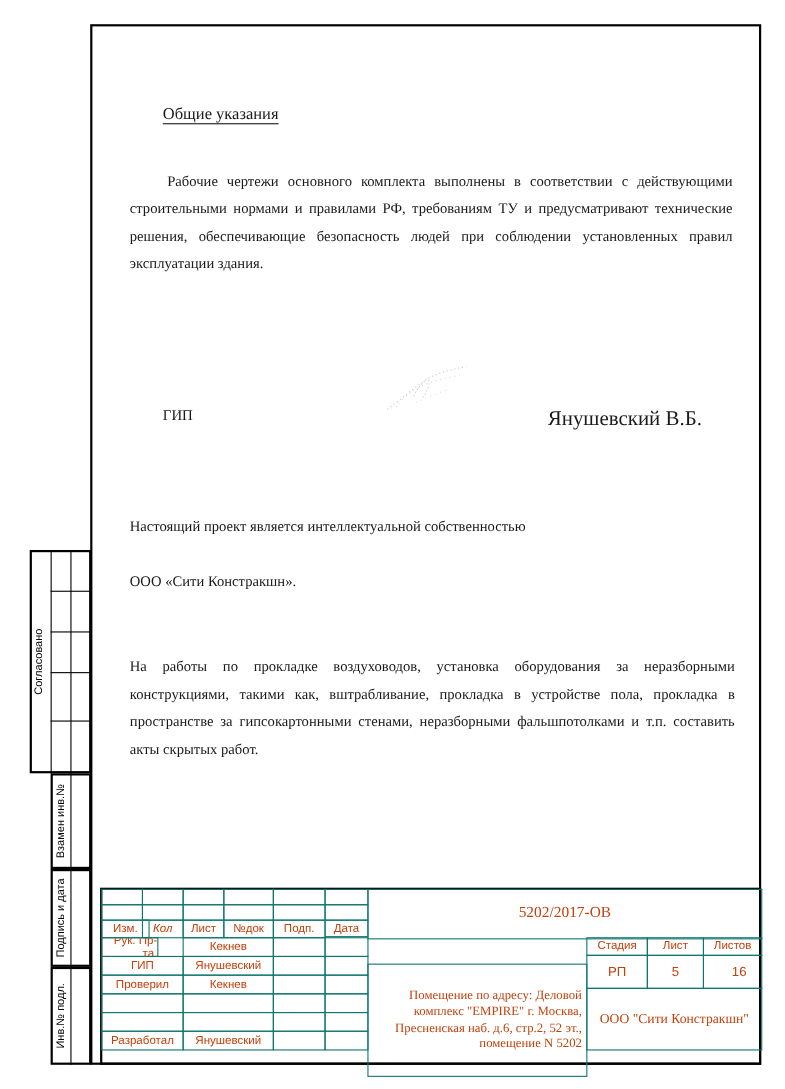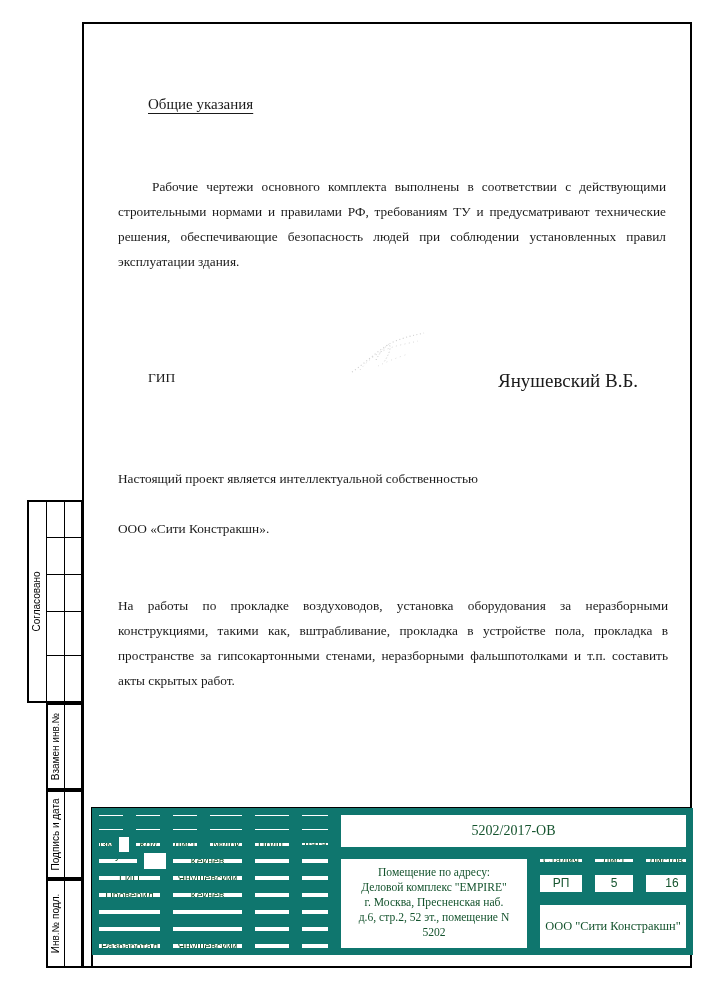--- a/index.html
+++ b/index.html
@@ -7,46 +7,46 @@
        font-family:"Liberation Serif", serif;color:#1a1a1a;}
 
   
   #frame{position:absolute;left:82px;top:22px;width:610px;height:946px;
          border:2px solid #000;box-sizing:border-box;}
 
   
   .doc-title{position:absolute;left:148px;top:96px;font-size:15px;
              text-decoration:underline;text-underline-offset:4px;white-space:nowrap;}
   .para{position:absolute;font-size:13.3px;line-height:25px;text-align:justify;}
-  .para.p1{left:118px;top:174px;width:548px;text-indent:34px;}
+  .para.p1{left:118px;top:152px;width:548px;text-indent:34px;}
   .para.p2{left:118px;top:466px;width:500px;}
   .para.p3{left:118px;top:593px;width:550px;}
   .bold-line{font-weight:normal;}
   .spacer{display:block;height:25px;}
 
   .sig-role{position:absolute;left:148px;top:370px;font-size:13.5px;}
   .sig-name{position:absolute;left:498px;top:370px;font-size:19px;white-space:nowrap;}
   #signature-mark{position:absolute;left:348px;top:330px;width:80px;height:45px;opacity:.42;}
 
   
   .gcell{position:absolute;box-sizing:border-box;border:1px solid #000;}
   .vlabel{position:absolute;box-sizing:border-box;border:1px solid #000;
           display:flex;align-items:center;justify-content:center;}
   .vlabel span{transform:rotate(-90deg);white-space:nowrap;
                font-family:"Liberation Sans", sans-serif;font-size:10px;color:#000;}
 
   
   #stamp{position:absolute;left:91px;top:807px;width:601px;height:161px;
          box-sizing:border-box;border:2px solid #000;}
-  .scell{position:absolute;box-sizing:border-box;border:7px solid #0f766e;
-         display:flex;align-items:center;justify-content:center;text-align:center;
-         font-family:"Liberation Sans", sans-serif;font-size:10.5px;color:#14532d;
+  .scell{position:absolute;box-sizing:border-box;border:1px solid #0f766e;
+         display:flex;align-items:center;justify-content:center;text-align:right;
+         font-family:"Liberation Sans", sans-serif;font-size:10.5px;color:#c2410c;
          line-height:1.15;overflow:hidden;}
   .scell.code{font-family:"Liberation Serif", serif;font-size:14px;}
-  .scell.addr{font-family:"Liberation Serif", serif;font-size:11.6px;line-height:1.28;padding:0 16px;}
+  .scell.addr{font-family:"Liberation Serif", serif;font-size:11.6px;line-height:1.28;padding:0 4px;margin-top:24px;}
   .scell.org{font-family:"Liberation Serif", serif;font-size:12.4px;}
   .scell.big{font-size:12px;font-family:Liberation Sans, sans-serif;}
 </style>
 </head>
 <body>
 
 <div id="frame"></div>
 
 <div class="doc-title">Общие указания</div>
 
@@ -108,21 +108,21 @@
   <div class="scell" style="left:155px;top:-1px;width:48px;height:15px;"></div>
   <div class="scell" style="left:202px;top:-1px;width:40px;height:15px;"></div>
 
   <div class="scell" style="left:-1px;top:13px;width:38px;height:15px;"></div>
   <div class="scell" style="left:36px;top:13px;width:38px;height:15px;"></div>
   <div class="scell" style="left:73px;top:13px;width:38px;height:15px;"></div>
   <div class="scell" style="left:110px;top:13px;width:46px;height:15px;"></div>
   <div class="scell" style="left:155px;top:13px;width:48px;height:15px;"></div>
   <div class="scell" style="left:202px;top:13px;width:40px;height:15px;"></div>
 
-  <div class="scell" style="left:-1px;top:27px;width:27px;height:17px;">Изм.</div>
+  <div class="scell" style="left:-1px;top:27px;width:44px;height:17px;">Изм.</div>
   <div class="scell" style="left:36px;top:27px;width:38px;height:17px;font-style:italic;">Кол</div>
   <div class="scell" style="left:73px;top:27px;width:38px;height:17px;">Лист</div>
   <div class="scell" style="left:110px;top:27px;width:46px;height:17px;">№док</div>
   <div class="scell" style="left:155px;top:27px;width:48px;height:17px;">Подп.</div>
   <div class="scell" style="left:202px;top:27px;width:40px;height:16px;">Дата</div>
 
   <div class="scell" style="left:-1px;top:43px;width:52px;height:18px;">Рук. Пр-та.</div>
   <div class="scell" style="left:73px;top:43px;width:83px;height:18px;">Кекнев</div>
   <div class="scell" style="left:155px;top:43px;width:48px;height:18px;"></div>
   <div class="scell" style="left:202px;top:43px;width:40px;height:18px;"></div>

